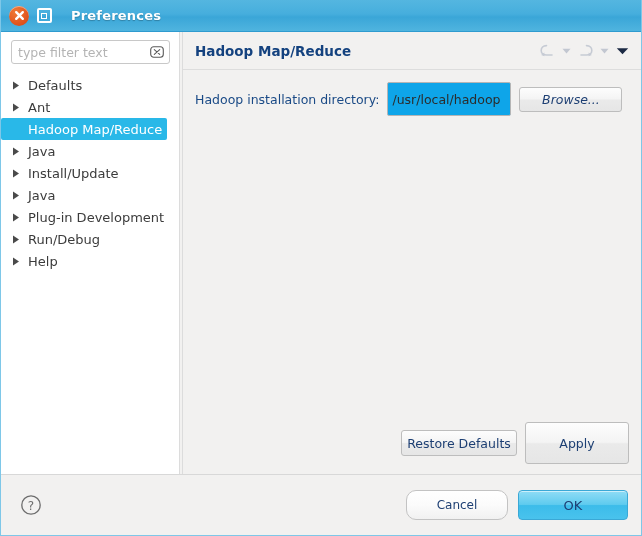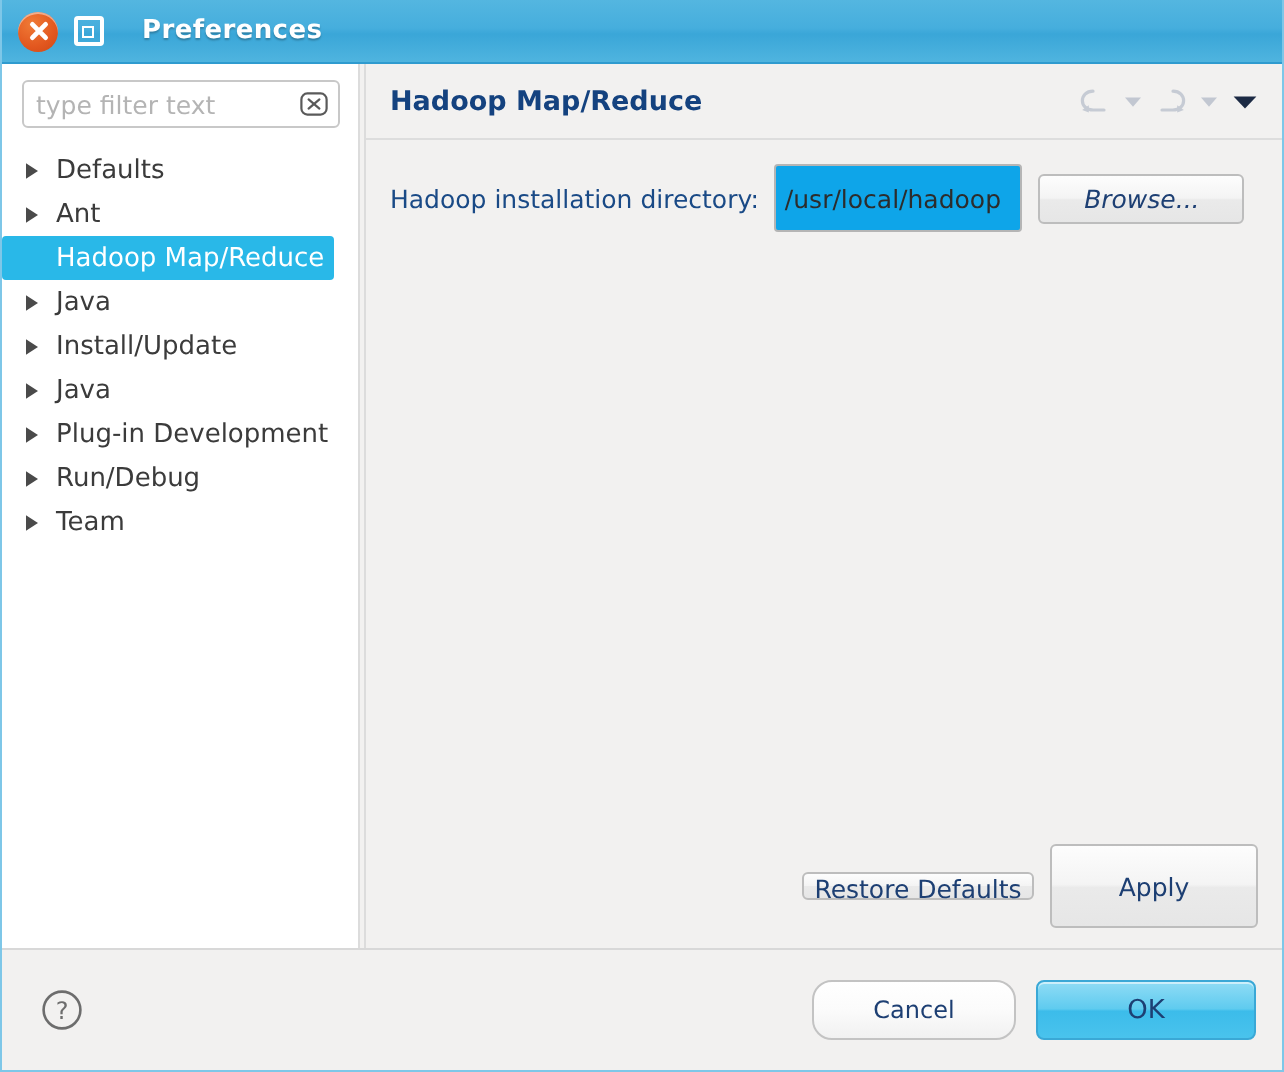--- a/index.html
+++ b/index.html
@@ -210,21 +210,21 @@
     white-space: nowrap;
   }
   #browse-button { width: 103px; height: 25px; padding: 0; font-style: italic; }
 
   #content-footer {
     flex: 0 0 auto;
     display: flex; justify-content: flex-end; align-items: center;
     gap: 8px;
     padding: 0 12px 10px 12px;
   }
-  #restore-defaults-button { width: 116px; height: 14px; padding: 0; }
+  #restore-defaults-button { width: 116px; height: 26px; padding: 0; }
   #apply-button { width: 104px; height: 42px; padding: 0; }
 
   
   #button-bar {
     flex: 0 0 61px;
     height: 61px;
     background: #f2f1f0;
     border-top: 1px solid #d8d8d8;
     display: flex; align-items: center;
     padding: 0 13px 0 18px;
@@ -362,21 +362,21 @@
           </span>
           <span class="tree-label">Run/Debug</span>
         </div>
 
         <div class="tree-item">
           <span class="twisty">
             <svg width="8" height="9" viewBox="0 0 8 9" aria-hidden="true">
               <path d="M1 0.6 L7 4.5 L1 8.4 Z" fill="#4a4a4a"></path>
             </svg>
           </span>
-          <span class="tree-label">Team</span>
+          <span class="tree-label">Help</span>
         </div>
       </div>
     </div>
 
     <div id="sash"></div>
 
     <div id="content">
 
       <div id="content-header">
         <div id="page-title">Hadoop Map/Reduce</div>

